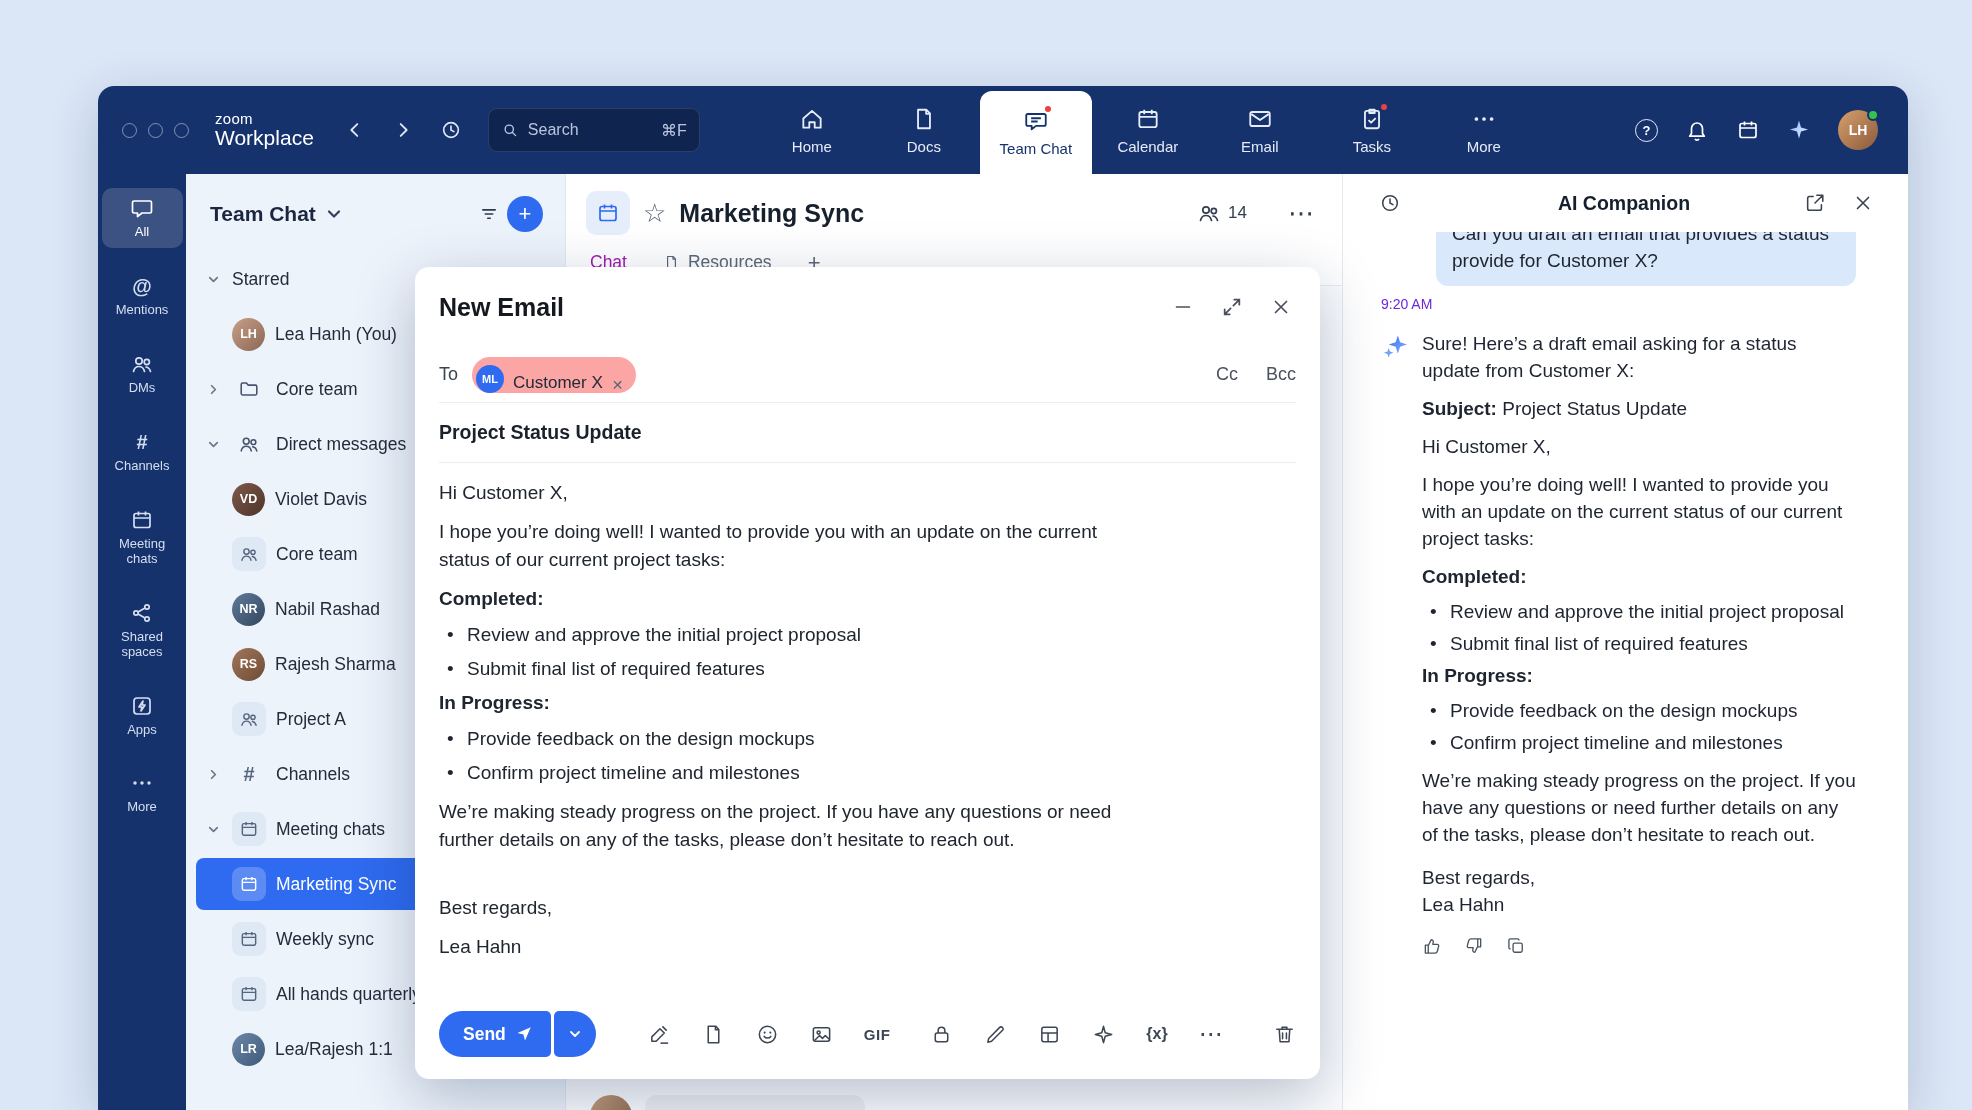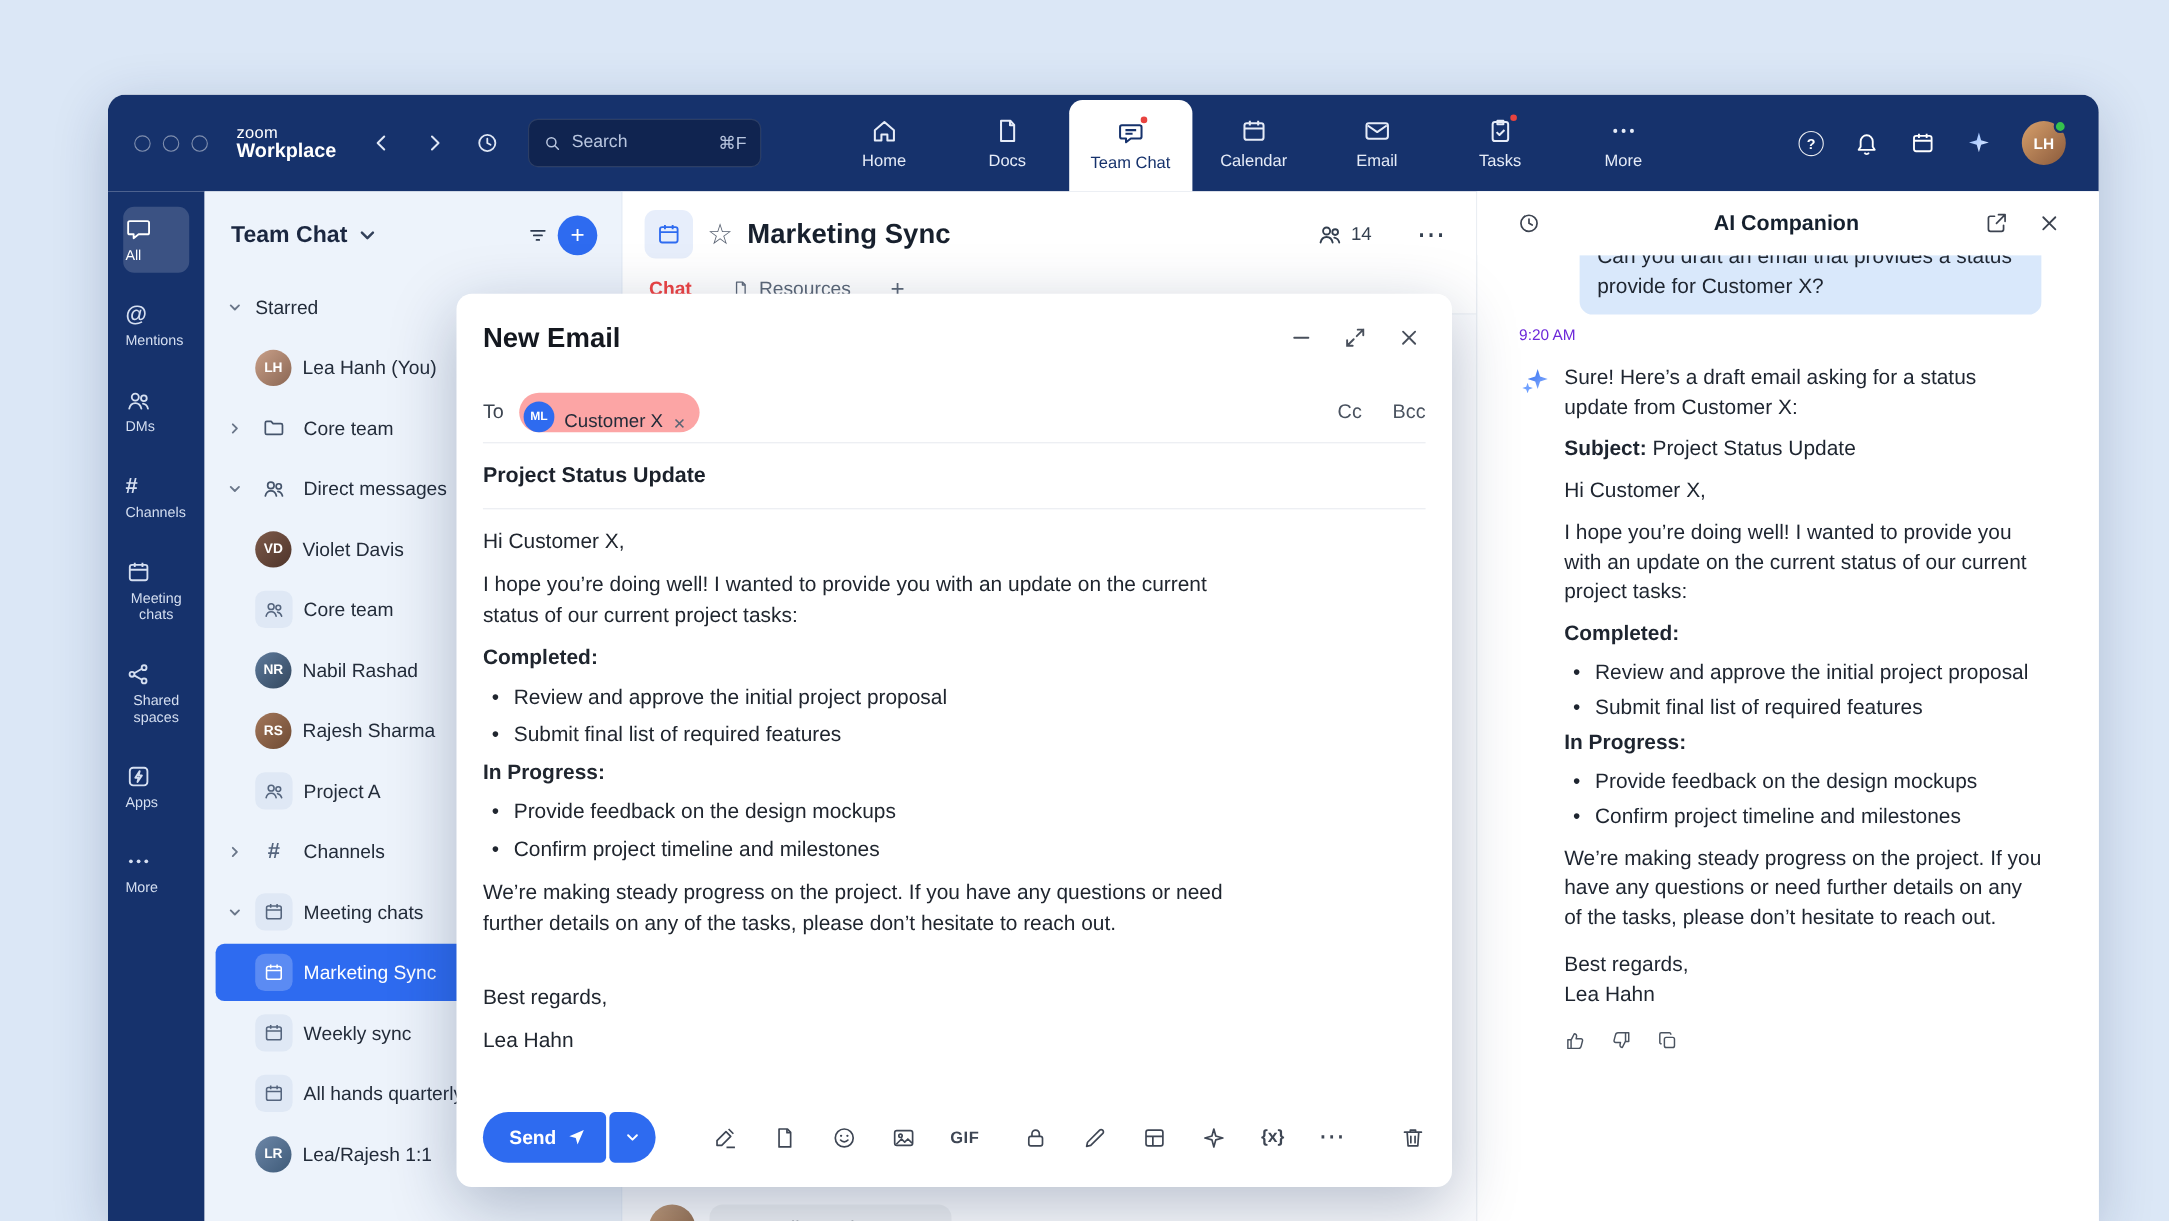--- a/index.html
+++ b/index.html
@@ -5,41 +5,41 @@
   *{margin:0;padding:0;box-sizing:border-box}
   html,body{width:1972px;height:1110px;overflow:hidden;background:#dbe7f6;font-family:"Liberation Sans",sans-serif;}
   svg{display:block}
   .window{position:absolute;left:98px;top:86px;width:1810px;height:1024px;background:#fff;border-radius:16px 16px 0 0;overflow:hidden;box-shadow:0 12px 50px rgba(20,40,90,.2)}
   
   .topbar{position:absolute;left:0;top:0;right:0;height:88px;background:#16326c;display:flex;align-items:center;color:#fff;padding-left:24px}
   .lights{display:flex;gap:11px;margin-right:26px}
   .light{width:15px;height:15px;border-radius:50%;border:1.5px solid rgba(255,255,255,.45)}
   .logo{line-height:1.05;margin-right:30px}
   .logo .z{font-size:15px;font-weight:400;letter-spacing:.3px}
-  .logo .w{font-size:18px;font-weight:700}
+  .logo .w{font-size:21px;font-weight:400}
   .navbtns{display:flex;gap:26px;align-items:center;margin-right:26px;color:#dfe7f5}
   .navbtns svg{width:22px;height:22px}
   .searchbox{width:212px;height:44px;background:rgba(8,20,46,.45);border:1px solid rgba(255,255,255,.12);border-radius:9px;display:flex;align-items:center;padding:0 12px;gap:9px;color:#b9c6df;font-size:16px}
   .searchbox .grow{flex:1}
   .searchbox svg{width:18px;height:18px}
   .toptabs{display:flex;margin-left:56px;height:88px;align-items:flex-end}
   .tab{width:112px;height:88px;display:flex;flex-direction:column;align-items:center;justify-content:center;gap:6px;color:#e6ecf8;font-size:15px;position:relative;cursor:default}
   .tab .ticon{width:26px;height:26px;position:relative}
   .tab .ticon svg{width:26px;height:26px}
   .tab.active{background:#fff;color:#16326c;height:83px;margin-top:5px;border-radius:12px 12px 0 0}
   .reddot{position:absolute;right:-4px;top:-4px;width:10px;height:10px;border-radius:50%;background:#e8433f;border:2px solid #16326c}
   .tab.active .reddot{border-color:#fff}
   .topright{margin-left:auto;display:flex;align-items:center;gap:27px;padding-right:30px}
   .topright svg{width:24px;height:24px}
   .helpcirc{width:23px;height:23px;border:1.8px solid rgba(255,255,255,.9);border-radius:50%;display:flex;align-items:center;justify-content:center;font-size:13px;font-weight:700}
   .avatar-top{width:40px;height:40px;border-radius:50%;background:linear-gradient(135deg,#d7a06b,#8a5a3c);position:relative;display:flex;align-items:center;justify-content:center;font-size:14px;font-weight:700;color:#fff}
   .avatar-top .green{position:absolute;right:-1px;top:-1px;width:12px;height:12px;border-radius:50%;background:#35c24d;border:2px solid #16326c}
   
   .rail{position:absolute;left:0;top:88px;bottom:0;width:88px;background:#16326c;display:flex;flex-direction:column;align-items:center;padding-top:14px;gap:18px}
-  .rail-item{width:60px;border-radius:10px;display:flex;flex-direction:column;align-items:flex-start;gap:5px;padding:8px 2px;color:#d5dff1;font-size:13px;text-align:center;line-height:1.15}
+  .rail-item{width:81px;border-radius:10px;display:flex;flex-direction:column;align-items:center;gap:5px;padding:8px 2px;color:#d5dff1;font-size:13px;text-align:center;line-height:1.15}
   .rail-item svg{width:24px;height:24px}
   .rail-item .glyph{font-size:20px;font-weight:600;line-height:24px}
   .rail-item.active{background:rgba(255,255,255,.16);color:#fff}
   
   .sidebar{position:absolute;left:88px;top:88px;bottom:0;width:380px;background:#edf3fb;border-right:1px solid #e0e8f3}
   .sb-head{display:flex;align-items:center;padding:22px 22px 14px 24px;gap:8px}
   .sb-title{font-size:21px;font-weight:700;color:#1b2740}
   .sb-head .chevdn{color:#33415a}
   .sb-head .grow{flex:1}
   .sb-head .filter{color:#2c3a4f}
@@ -69,21 +69,21 @@
   .cal-badge svg{width:24px;height:24px}
   .star-g{font-size:26px;color:#596272;line-height:1}
   .chat-title{font-size:25px;font-weight:700;color:#17202d}
   .chat-header .grow{flex:1}
   .members{display:flex;align-items:center;gap:7px;color:#333f4f;font-size:17px}
   .members svg{width:24px;height:24px}
   .hmore{font-size:26px;color:#333f4f;margin-left:28px;letter-spacing:2px}
   .chat-tabs{height:46px;display:flex;align-items:center;gap:36px;padding:0 24px;border-bottom:1px solid #e8ecf2;margin-top:2px}
   .ctab{font-size:17.5px;color:#5d6878;display:flex;align-items:center;gap:8px}
   .ctab svg{width:17px;height:17px}
-  .ctab.active{color:#ef4444;font-weight:700}
+  .ctab.active{color:#a21caf;font-weight:400}
   .ctab.plus{font-size:22px}
   .chat-body{position:absolute;left:0;right:0;bottom:0;top:112px;background:#fbfcfe}
   .chat-msg{position:absolute;left:24px;top:809px;display:flex;align-items:flex-start;gap:13px}
   .msg-avatar{width:42px;height:42px;border-radius:50%;background:linear-gradient(135deg,#caa27e,#7e5b40);color:#fff;font-size:14px;font-weight:700;display:flex;align-items:center;justify-content:center}
   .msg-bubble{background:#eef0f3;border-radius:12px;padding:12px 18px;font-size:18px;color:#202733}
   
   .ai{position:absolute;left:1244px;top:88px;bottom:0;width:566px;background:#fff;border-left:1px solid #e5eaf1}
   .ai-head{position:relative;height:58px;display:flex;align-items:center;padding:0 34px 0 36px;gap:26px;background:#fff;z-index:3}
   .ai-head svg{width:22px;height:22px;color:#3c4350}
   .ai-title{position:absolute;left:0;right:3px;text-align:center;font-size:19.5px;font-weight:700;color:#15202e;pointer-events:none}

